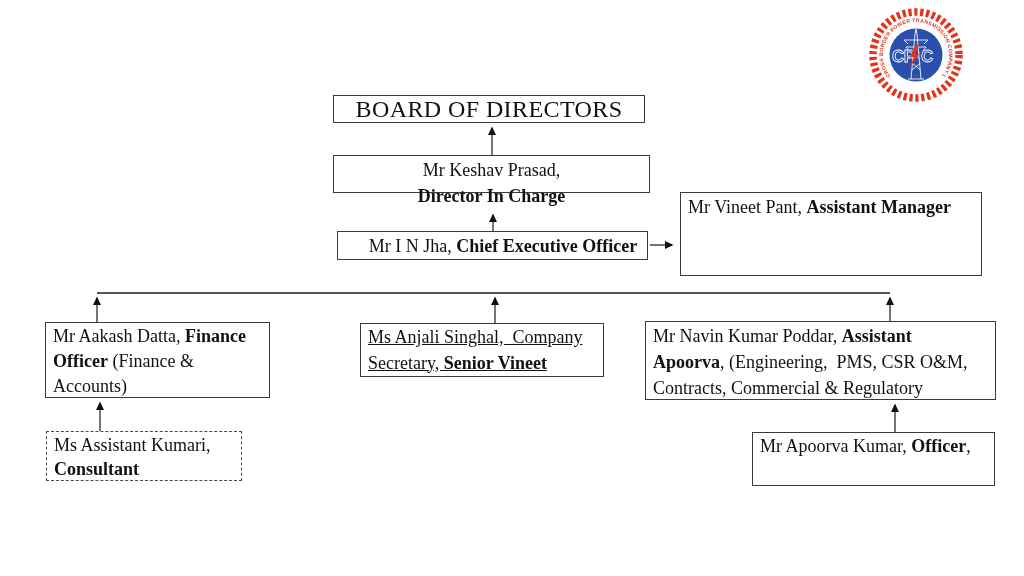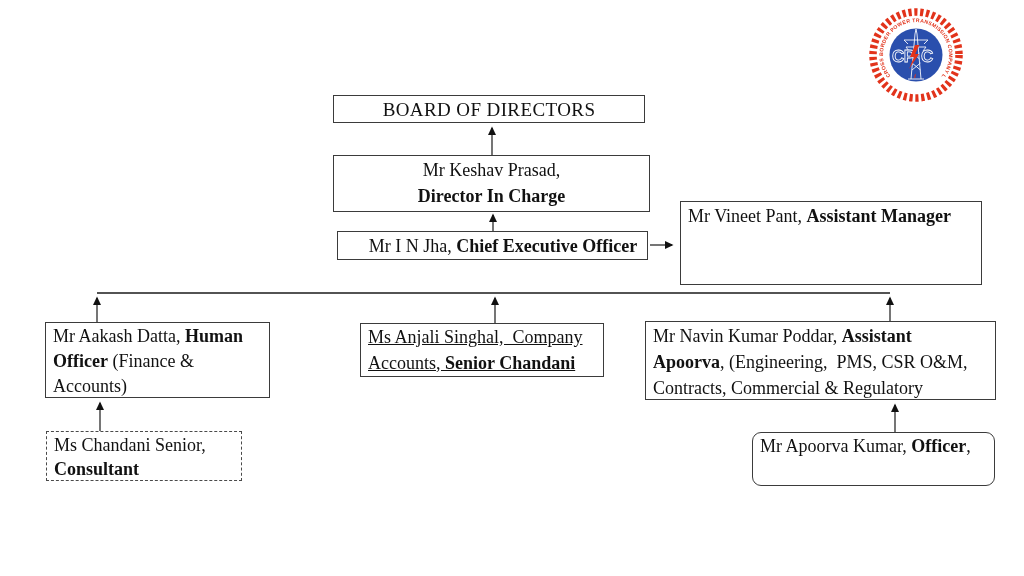--- a/index.html
+++ b/index.html
@@ -10,29 +10,29 @@
   .obox{
     position:absolute;box-sizing:border-box;border:1px solid #3b3b3b;background:#fff;
     font-size:18px;line-height:25.5px;padding:1px 7px;white-space:pre-wrap;
   }
   .obox .b{font-weight:bold;}
   .center{text-align:center;}
   .dashed{border:1px dashed #4a4a4a;}
   #connectors{position:absolute;left:0;top:0;pointer-events:none;}
   #logo{position:absolute;left:855px;top:6px;}
   
-  #box-board   {left:333px;top:95px; width:312px;height:28px;font-size:19px;line-height:25px;letter-spacing:.4px;}
-  #box-keshav  {left:333px;top:155px;width:317px;height:57px;line-height:26px;}
+  #box-board   {left:333px;top:95px; width:312px;height:28px;font-size:24px;line-height:25px;letter-spacing:.4px;}
+  #box-keshav  {left:333px;top:155px;width:317px;height:38px;line-height:26px;}
   #box-ceo     {left:337px;top:231px;width:311px;height:29px;line-height:26px;white-space:nowrap;padding-left:28px;}
-  #box-vineet  {left:680px;top:192px;width:302px;height:84px;line-height:27px;margin-top:9px;}
+  #box-vineet  {left:680px;top:192px;width:302px;height:84px;line-height:27px;}
   #box-aakash  {left:45px; top:322px;width:225px;height:76px;line-height:25px;}
   #box-anjali  {left:360px;top:323px;width:244px;height:54px;text-decoration:underline;}
   #box-navin   {left:645px;top:321px;width:351px;height:79px;line-height:26px;}
   #box-chandani{left:46px; top:431px;width:196px;height:50px;line-height:24px;}
-  #box-apoorva {left:752px;top:432px;width:243px;height:54px;border-radius:9px;}
+  #box-apoorva {left:752px;top:432px;width:243px;height:54px;}
 </style>
 </head>
 <body>
 
 <div id="canvas">
 
   <svg id="connectors" width="1024" height="576" viewBox="0 0 1024 576">
     <defs>
       <marker id="arr" markerUnits="userSpaceOnUse" markerWidth="10" markerHeight="9" refX="7" refY="4" orient="auto">
         <path d="M0,0 L8.5,4 L0,8 Z" fill="#111"></path>
@@ -71,19 +71,19 @@
     <text x="37" y="55.5" font-size="17" font-weight="bold" fill="#2a4fad" stroke="#ffffff" stroke-width="0.8" letter-spacing="-0.5" font-family="Liberation Sans, sans-serif">CP</text>
     <polygon points="60,39 55,51 59,51 54,63 64,48 60,48 64.5,39" fill="#e2331b"></polygon>
     <text x="66" y="55.5" font-size="17" font-weight="bold" fill="#2a4fad" stroke="#ffffff" stroke-width="0.8" font-family="Liberation Sans, sans-serif">C</text>
     <text x="59" y="72" font-size="7" font-style="italic" font-weight="bold" fill="#e2331b" font-family="Liberation Serif, serif">i</text>
   </svg>
 
   <div class="obox center" id="box-board"><span>BOARD OF DIRECTORS</span></div>
   <div class="obox center" id="box-keshav"><span>Mr Keshav Prasad,</span><br><span class="b">Director In Charge</span></div>
   <div class="obox center" id="box-ceo"><span>Mr I N Jha, </span><span class="b">Chief Executive Officer</span></div>
   <div class="obox" id="box-vineet"><span>Mr Vineet Pant, </span><span class="b">Assistant Manager</span><br><br></div>
-  <div class="obox" id="box-aakash"><span>Mr Aakash Datta, </span><span class="b">Human</span><br><span class="b">Officer</span><span> (Finance &amp;</span><br><span>Accounts)</span></div>
-  <div class="obox" id="box-anjali"><span>Ms Anjali Singhal,  Company</span><br><span>Accounts, </span><span class="b">Senior Chandani</span></div>
+  <div class="obox" id="box-aakash"><span>Mr Aakash Datta, </span><span class="b">Finance</span><br><span class="b">Officer</span><span> (Finance &amp;</span><br><span>Accounts)</span></div>
+  <div class="obox" id="box-anjali"><span>Ms Anjali Singhal,  Company</span><br><span>Secretary, </span><span class="b">Senior Vineet</span></div>
   <div class="obox" id="box-navin"><span>Mr Navin Kumar Poddar, </span><span class="b">Assistant</span><br><span class="b">Apoorva</span><span>, (Engineering,  PMS, CSR O&amp;M,</span><br><span>Contracts, Commercial &amp; Regulatory</span></div>
-  <div class="obox dashed" id="box-chandani"><span>Ms Chandani Senior,</span><br><span class="b">Consultant</span></div>
+  <div class="obox dashed" id="box-chandani"><span>Ms Assistant Kumari,</span><br><span class="b">Consultant</span></div>
   <div class="obox" id="box-apoorva"><span>Mr Apoorva Kumar, </span><span class="b">Officer</span><span>,</span><br></div>
 
 </div>
 
 </body></html>

